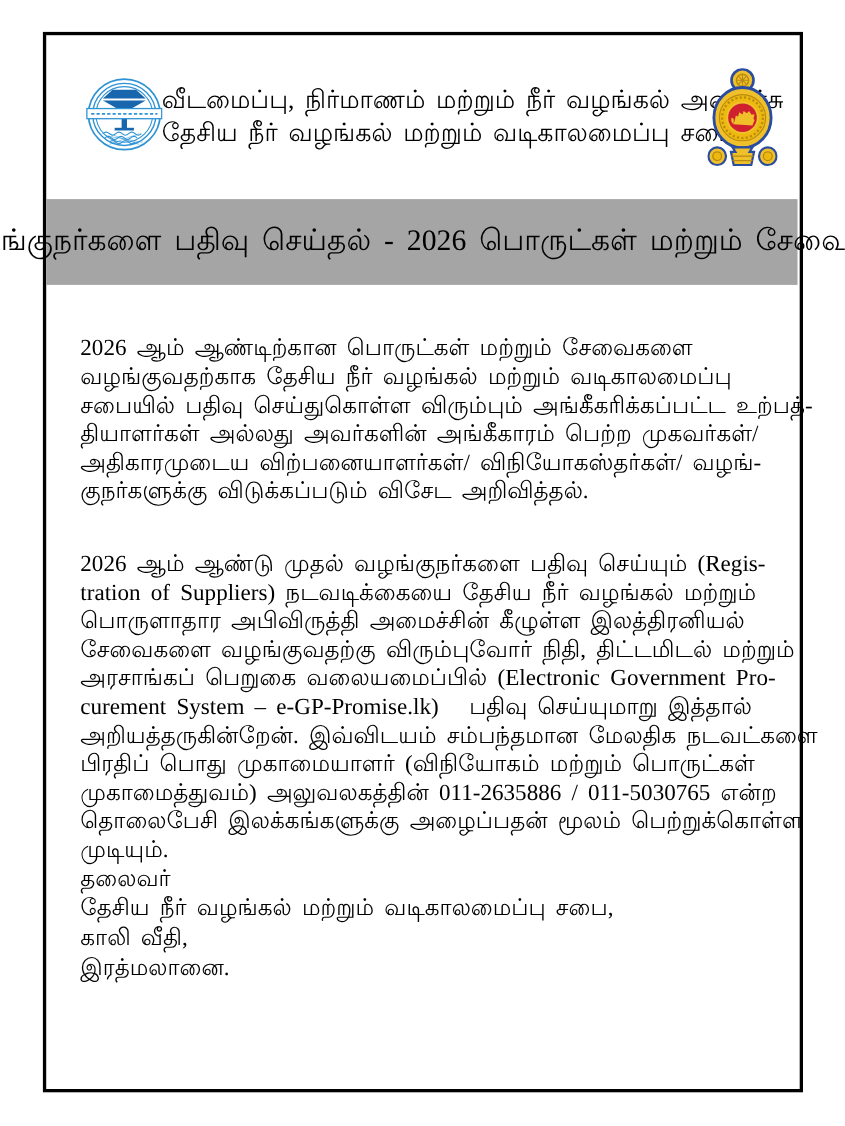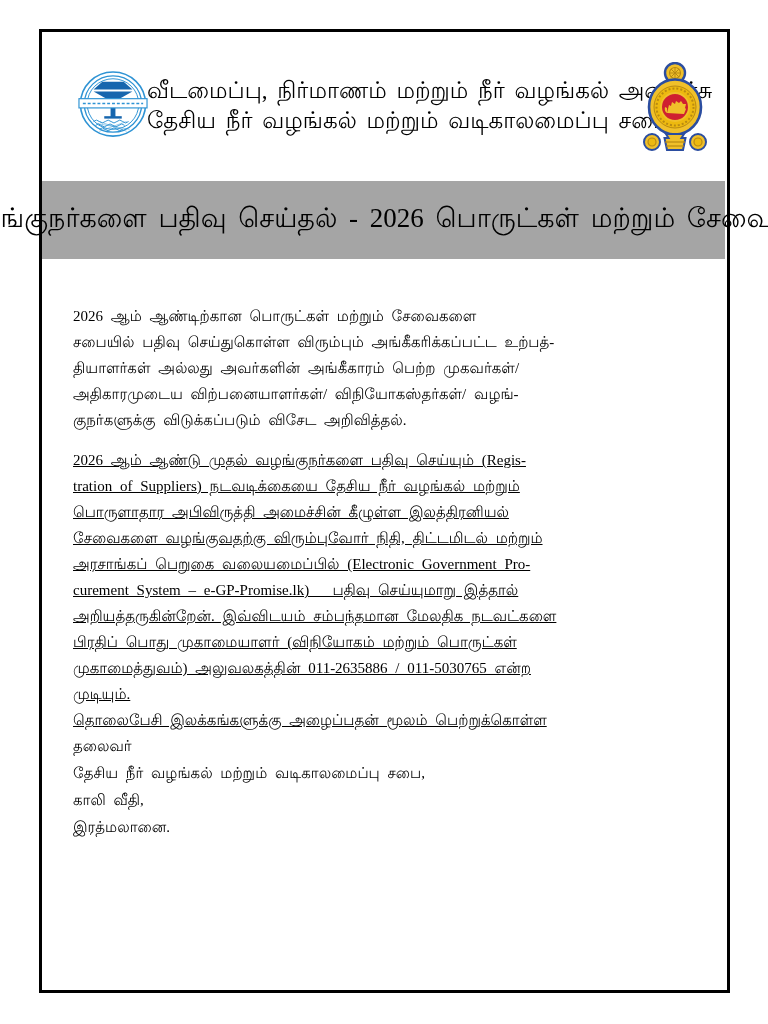--- a/index.html
+++ b/index.html
@@ -16,23 +16,23 @@
   .header-text{
     position:absolute;left:105px;right:95px;top:44px;text-align:center;
     font-size:23px;line-height:30px;word-spacing:4px;white-space:nowrap;
   }
   .emblem{position:absolute;left:601px;top:30px;width:64px;height:92px;}
   .title-banner{
     position:absolute;left:0;top:149px;width:683px;height:78px;
     background:#a5a5a5;display:flex;align-items:center;justify-content:center;
   }
   .title-banner .title{font-size:27px;word-spacing:5px;white-space:nowrap;}
-  .body-text{position:absolute;left:31px;right:22px;top:271px;font-size:15px;word-spacing:4px;}
+  .body-text{position:absolute;left:31px;right:22px;top:271px;font-size:21px;word-spacing:4px;}
   .para{line-height:26px;}
-  .para + .para{margin-top:14px;text-decoration:underline;}
+  .para + .para{margin-top:40px;}
   .signature{line-height:27px;}
   .line{white-space:nowrap;}
 </style>
 </head>
 <body>
 
 <div class="page">
 
   <svg class="logo-left" viewBox="0 0 72 70">
     <ellipse cx="36" cy="34" rx="33.5" ry="33" fill="#ffffff" stroke="#2e93d4" stroke-width="1.6"></ellipse>
@@ -92,37 +92,38 @@
     </g>
   </svg>
 
   <div class="title-banner">
     <div class="title">வழங்குநர்களை பதிவு செய்தல் - 2026 பொருட்கள் மற்றும் சேவைகள்</div>
   </div>
 
   <div class="body-text">
     <div class="para">
       <div class="line">2026 ஆம் ஆண்டிற்கான பொருட்கள் மற்றும் சேவைகளை</div>
+      <div class="line">வழங்குவதற்காக தேசிய நீர் வழங்கல் மற்றும் வடிகாலமைப்பு</div>
       <div class="line">சபையில் பதிவு செய்துகொள்ள விரும்பும் அங்கீகரிக்கப்பட்ட உற்பத்-</div>
       <div class="line">தியாளர்கள் அல்லது அவர்களின் அங்கீகாரம் பெற்ற முகவர்கள்/</div>
       <div class="line">அதிகாரமுடைய விற்பனையாளர்கள்/ விநியோகஸ்தர்கள்/ வழங்-</div>
       <div class="line">குநர்களுக்கு விடுக்கப்படும் விசேட அறிவித்தல்.</div>
     </div>
     <div class="para">
       <div class="line">2026 ஆம் ஆண்டு முதல் வழங்குநர்களை பதிவு செய்யும் (Regis-</div>
       <div class="line">tration of Suppliers) நடவடிக்கையை தேசிய நீர் வழங்கல் மற்றும்</div>
       <div class="line">பொருளாதார அபிவிருத்தி அமைச்சின் கீழுள்ள இலத்திரனியல்</div>
       <div class="line">சேவைகளை வழங்குவதற்கு விரும்புவோர் நிதி, திட்டமிடல் மற்றும்</div>
       <div class="line">அரசாங்கப் பெறுகை வலையமைப்பில் (Electronic Government Pro-</div>
       <div class="line">curement System – e-GP-Promise.lk)&nbsp;&nbsp; பதிவு செய்யுமாறு இத்தால்</div>
       <div class="line">அறியத்தருகின்றேன். இவ்விடயம் சம்பந்தமான மேலதிக நடவட்களை</div>
       <div class="line">பிரதிப் பொது முகாமையாளர் (விநியோகம் மற்றும் பொருட்கள்</div>
       <div class="line">முகாமைத்துவம்) அலுவலகத்தின் 011-2635886 / 011-5030765 என்ற</div>
+      <div class="line">தொலைபேசி இலக்கங்களுக்கு அழைப்பதன் மூலம் பெற்றுக்கொள்ள</div>
       <div class="line">முடியும்.</div>
-      <div class="line">தொலைபேசி இலக்கங்களுக்கு அழைப்பதன் மூலம் பெற்றுக்கொள்ள</div>
     </div>
     <div class="signature">
       <div class="line">தலைவர்</div>
       <div class="line">தேசிய நீர் வழங்கல் மற்றும் வடிகாலமைப்பு சபை,</div>
       <div class="line">காலி வீதி,</div>
       <div class="line">இரத்மலானை.</div>
     </div>
   </div>
 
 </div>

